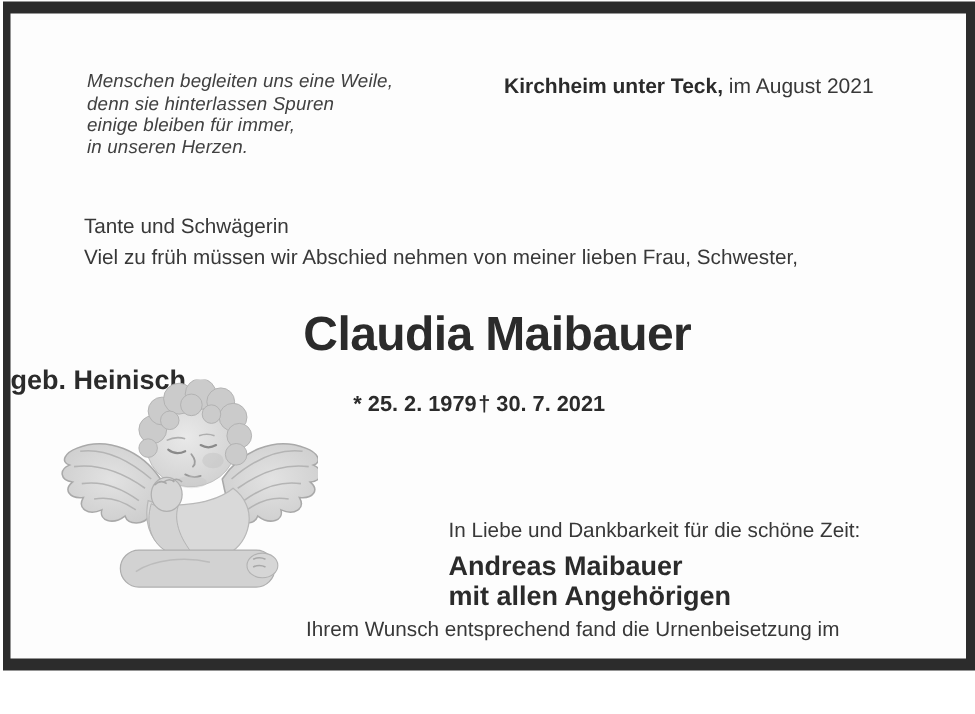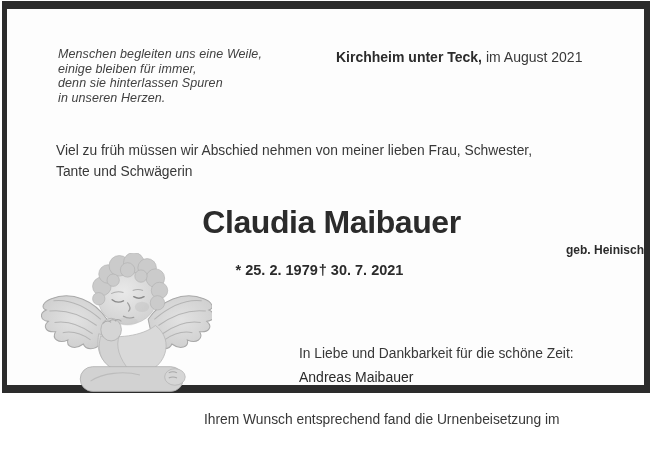--- a/index.html
+++ b/index.html
@@ -8,21 +8,21 @@
     --ink-strong:#2b2b2b;
     --paper:#fdfdfd;
   }
   *{margin:0;padding:0;box-sizing:border-box;}
   html,body{width:650px;height:476px;overflow:hidden;background:#ffffff;}
   body{font-family:"Liberation Sans","DejaVu Sans",sans-serif;color:var(--ink);}
 
   .card{
     position:absolute;
     left:2px; top:1px;
-    width:648px; height:392px;
+    width:648px; height:446px;
     background:var(--paper);
     border-style:solid;
     border-color:var(--frame);
     border-width:8px 6px 8px 5px;
   }
 
   
   .epigraph{
     position:absolute; left:51px; top:38px;
     font-style:italic; font-size:12.5px; line-height:14.6px;
@@ -47,21 +47,21 @@
   .name{
     position:absolute; left:0; right:0; top:195px;
     text-align:center;
     font-size:32px; font-weight:bold; letter-spacing:-.4px;
     color:var(--ink-strong);
     white-space:nowrap;
     margin-left:12px;
   }
   .maiden{
     position:absolute; left:0; right:0; top:234px;
-    text-align:right; font-size:12px; font-weight:bold;
+    text-align:left; font-size:18px; font-weight:bold;
     color:var(--ink-strong);
   }
   .dates{
     position:absolute; left:0; right:12px; top:253px;
     display:flex; justify-content:center; gap:1px;
     font-size:14.5px; font-weight:bold; color:var(--ink-strong);
     white-space:nowrap;
   }
 
   
@@ -71,49 +71,49 @@
   }
 
   
   .farewell{
     position:absolute; left:292px; top:313px;
     font-size:13.8px;
     margin-top:24px;
   }
   .farewell .lead{margin-bottom:6px;}
   .farewell .mourner{
-    font-weight:normal; color:var(--ink-strong);
-    font-size:14px; line-height:20px;
+    font-weight:bold; color:var(--ink-strong);
+    font-size:18px; line-height:20px;
   }
 
   
   .closing{
     position:absolute; left:197px; top:401px;
     font-size:13.8px; line-height:19.5px;
   }
 </style>
 </head>
 <body>
 
 <div class="card">
 
   <div class="epigraph">
     <div>Menschen begleiten uns eine Weile,</div>
+    <div>denn sie hinterlassen Spuren</div>
     <div>einige bleiben für immer,</div>
-    <div>denn sie hinterlassen Spuren</div>
     <div>in unseren Herzen.</div>
   </div>
 
   <div class="dateline">
     <span class="place">Kirchheim unter Teck,</span><span class="when"> im August 2021</span>
   </div>
 
   <div class="intro">
+    <div>Tante und Schwägerin</div>
     <div>Viel zu früh müssen wir Abschied nehmen von meiner lieben Frau, Schwester,</div>
-    <div>Tante und Schwägerin</div>
   </div>
 
   <div class="name">Claudia Maibauer</div>
   <div class="maiden">geb. Heinisch</div>
 
   <div class="dates">
     <span>* 25. 2. 1979</span>
     <span>† 30. 7. 2021</span>
   </div>
 
@@ -184,19 +184,20 @@
       <ellipse cx="88" cy="66" rx="10" ry="4" fill="#c6c6c6" opacity=".4"></ellipse>
 
       <ellipse cx="72" cy="74" rx="10" ry="11" fill="#d5d5d5" stroke="#b0b0b0" stroke-width=".8"></ellipse>
       <path d="M64,68 q4,-4 8,-1 M70,66 q4,-3 7,0 M76,65 q3,-2 6,1" fill="none" stroke="#a8a8a8" stroke-width="1"></path>
     </svg>
   </div>
 
   <div class="farewell">
     <div class="lead">In Liebe und Dankbarkeit für die schöne Zeit:</div>
     <div class="mourner">Andreas Maibauer</div>
+    <div class="mourner">mit allen Angehörigen</div>
   </div>
 
   <div class="closing">
     <div>Ihrem Wunsch entsprechend fand die Urnenbeisetzung im</div>
   </div>
 
 </div>
 
 </body></html>

